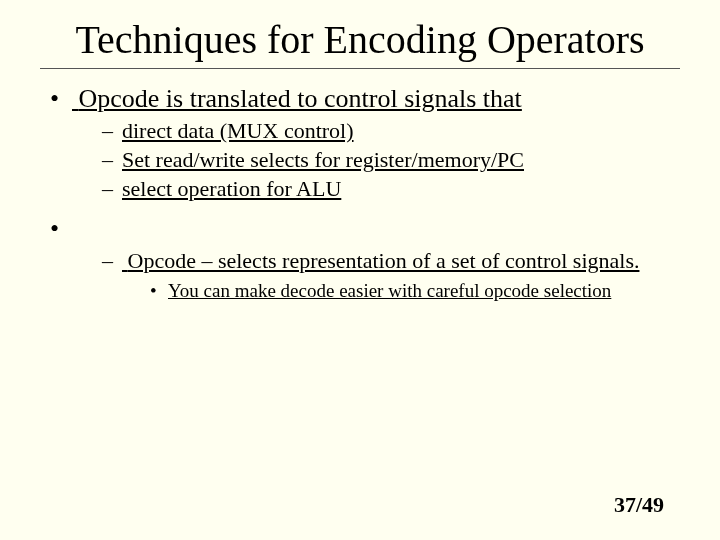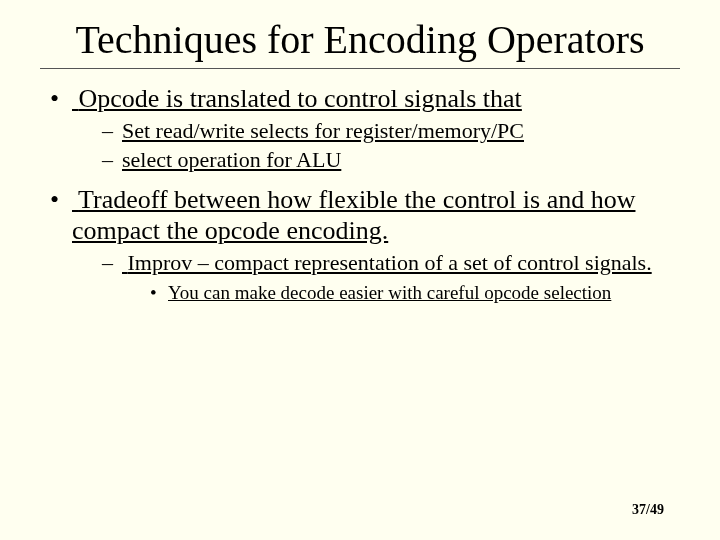--- a/index.html
+++ b/index.html
@@ -80,44 +80,44 @@
   ul.lvl3 > li::before {
     content: "•";
     display: inline-block;
     width: 18px;
     text-indent: 0;
   }
   .pagenum {
     position: absolute;
     bottom: 22px;
     right: 56px;
-    font-size: 14px;
+    font-size: 22px;
     font-weight: bold;
   }
 </style>
 </head>
 <body>
 
 <div class="slide">
   <h1 class="title">Techniques for Encoding Operators</h1>
   <div class="title-underline"></div>
 
   <ul class="lvl1">
     <li>
       <span>Opcode is translated to control signals that</span>
       <ul class="lvl2">
+        <li><span>direct data (MUX control)</span></li>
         <li><span>Set read/write selects for register/memory/PC</span></li>
         <li><span>select operation for ALU</span></li>
       </ul>
     </li>
     <li>
-      <span>Tradeoff between how flexible the control is and how compact the opcode encoding.</span>
       <ul class="lvl2">
         <li>
-          <span>Improv – compact representation of a set of control signals.</span>
+          <span>Opcode – selects representation of a set of control signals.</span>
           <ul class="lvl3">
             <li><span>You can make decode easier with careful opcode selection</span></li>
           </ul>
         </li>
       </ul>
     </li>
   </ul>
 
   <div class="pagenum">37/49</div>
 </div>

